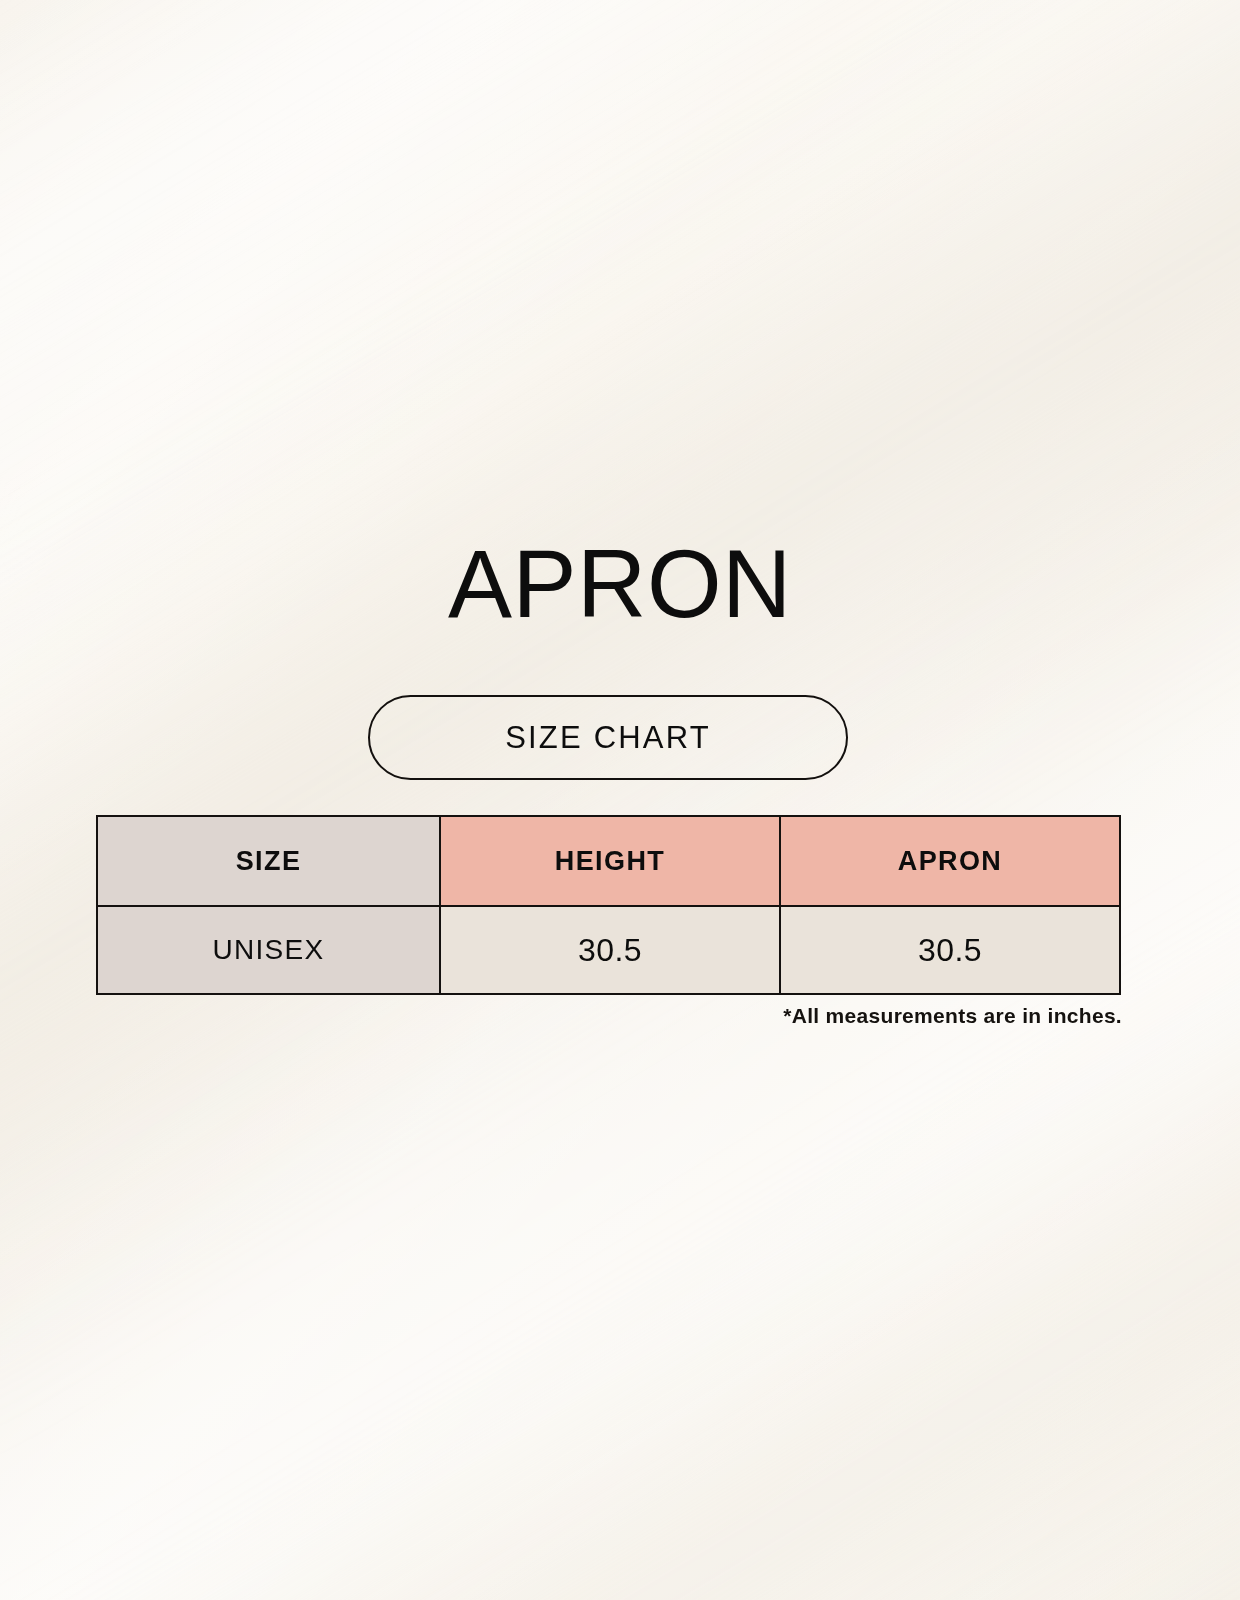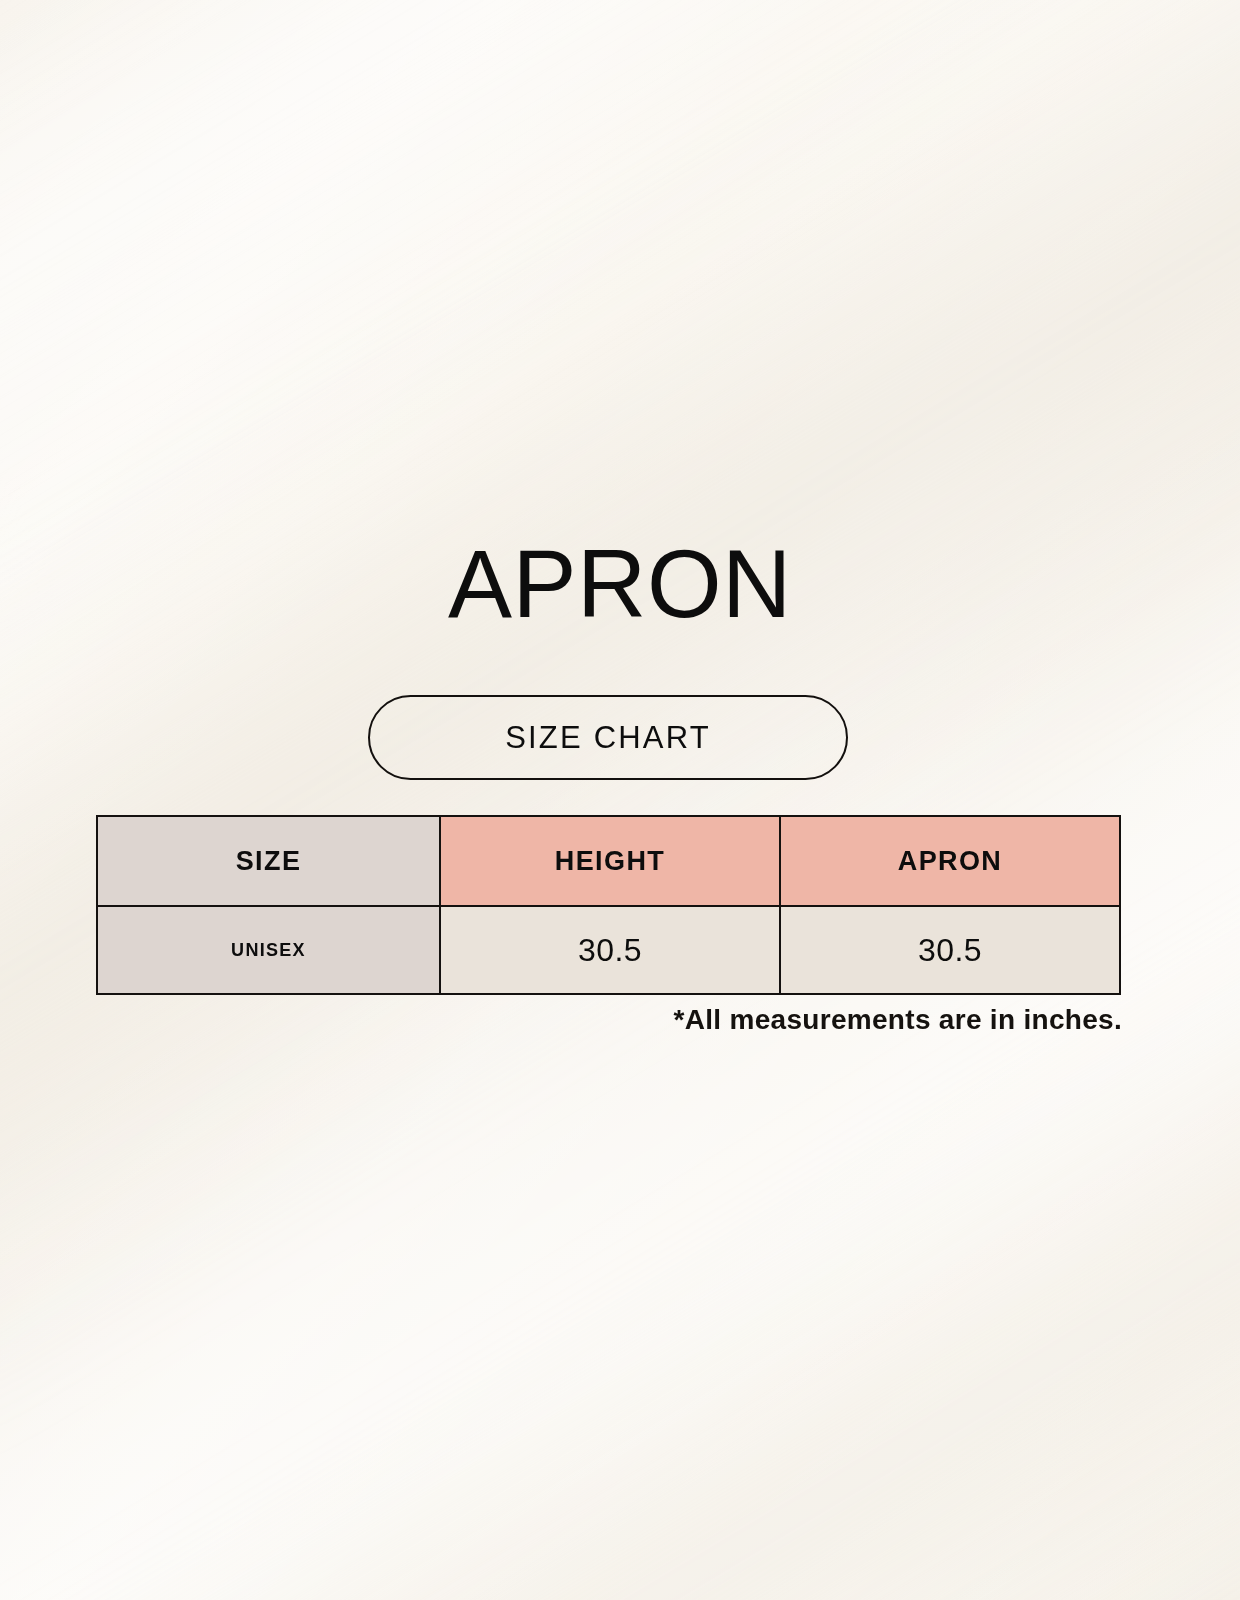--- a/index.html
+++ b/index.html
@@ -147,40 +147,40 @@
   .hdr-measure {
     background: #efb6a7;
     height: 88px;
     font-size: 27px;
     font-weight: 700;
     letter-spacing: 1.4px;
   }
   .cell-size {
     background: #ddd5d0;
     height: 86px;
-    font-size: 18px;
-    font-weight: 700;
+    font-size: 28px;
+    font-weight: 400;
     letter-spacing: 1.3px;
   }
   .cell-value {
     background: #eae3da;
     height: 86px;
     font-size: 32px;
     font-weight: 400;
     letter-spacing: 0.4px;
   }
 
   
   .footnote {
     position: absolute;
     top: 1004px;
     left: 96px;
     width: 1026px;
     text-align: right;
-    font-size: 28px;
+    font-size: 21px;
     font-weight: 700;
     letter-spacing: 0.3px;
     color: #15120f;
   }
 </style>
 </head>
 <body>
 
 <div id="page">
 

